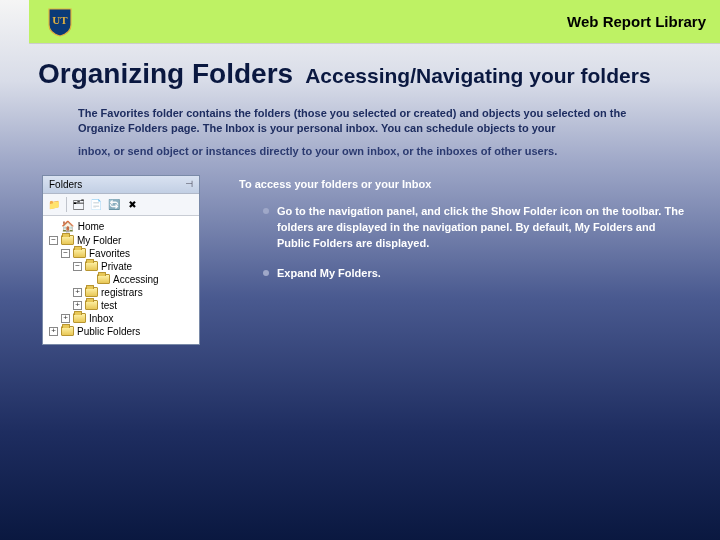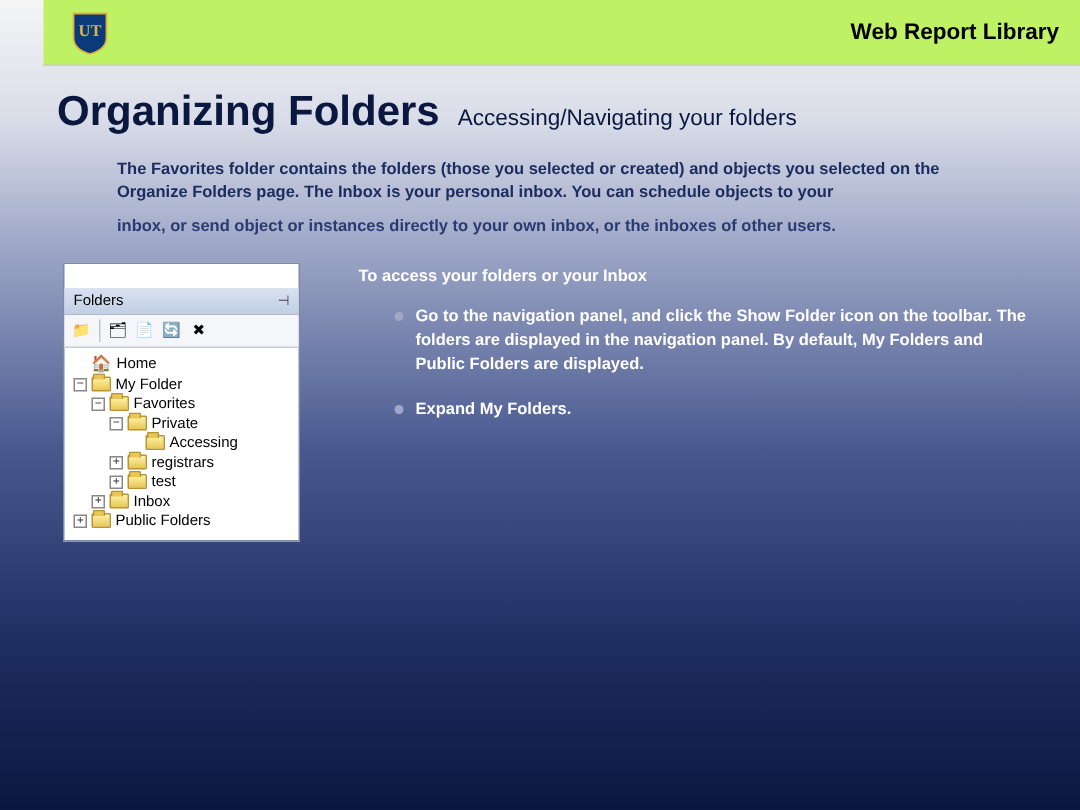--- a/index.html
+++ b/index.html
@@ -58,22 +58,22 @@
     gap: 12px;
     padding: 14px 0 10px 26px;
   }
   .main-title {
     font-size: 28px;
     font-weight: bold;
     color: #0a1840;
     margin-left: 12px;
   }
   .sub-title {
-    font-size: 15px;
-    font-weight: normal;
+    font-size: 21px;
+    font-weight: bold;
     color: #0a1840;
   }
   .intro {
     padding: 6px 70px 0 78px;
     font-size: 11px;
     font-weight: bold;
     color: #1e2d60;
     line-height: 1.35;
   }
   .intro p { margin-bottom: 8px; }
@@ -92,21 +92,20 @@
     color: #000;
   }
   .panel-title {
     background: linear-gradient(#d9e2f1, #c2cfe4);
     padding: 3px 6px;
     font-weight: normal;
     display: flex;
     justify-content: space-between;
     align-items: center;
     border-bottom: 1px solid #b0b8c8;
-    margin-top: 16px;
   }
   .pin { font-size: 9px; color: #445; }
   .toolbar {
     display: flex;
     gap: 3px;
     padding: 3px 4px;
     border-bottom: 1px solid #c8ccd4;
     background: #f4f6fa;
   }
   .tool {

